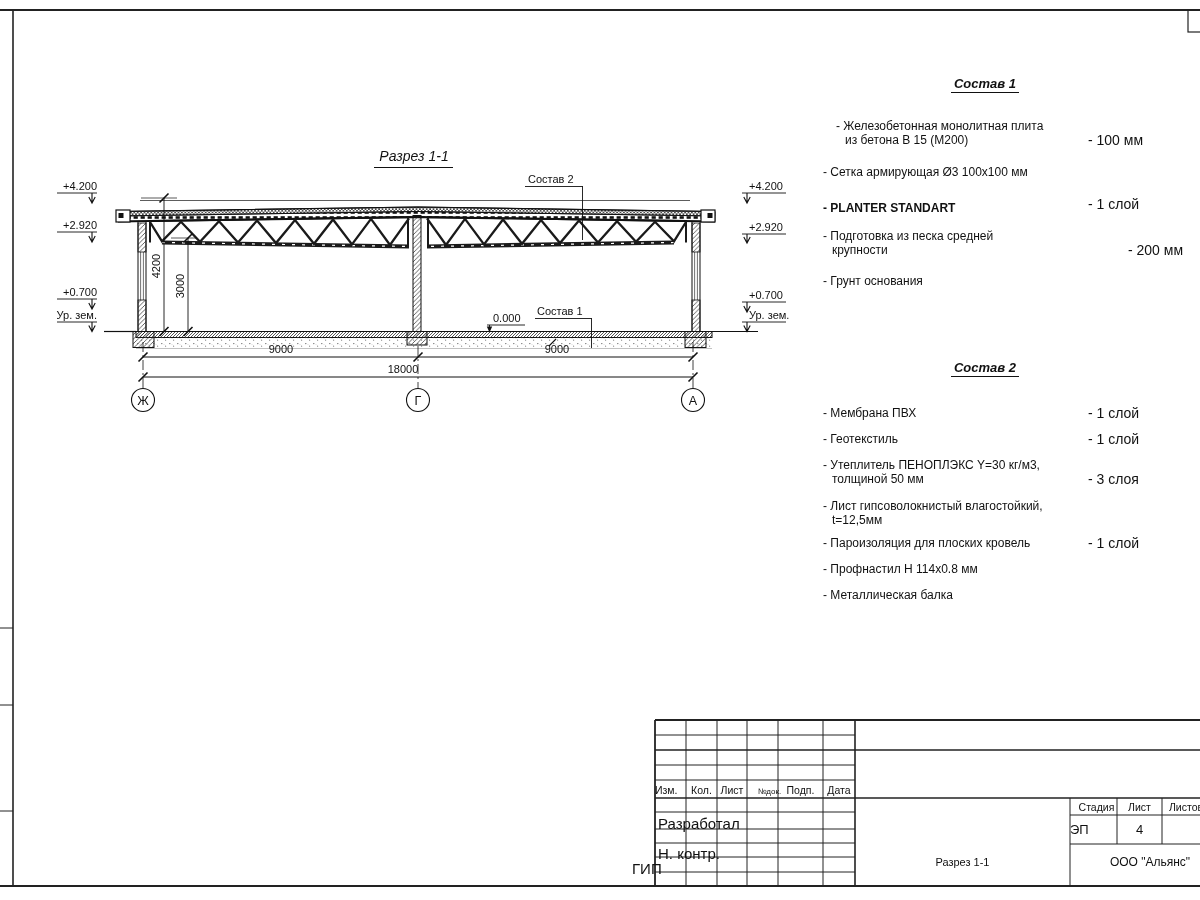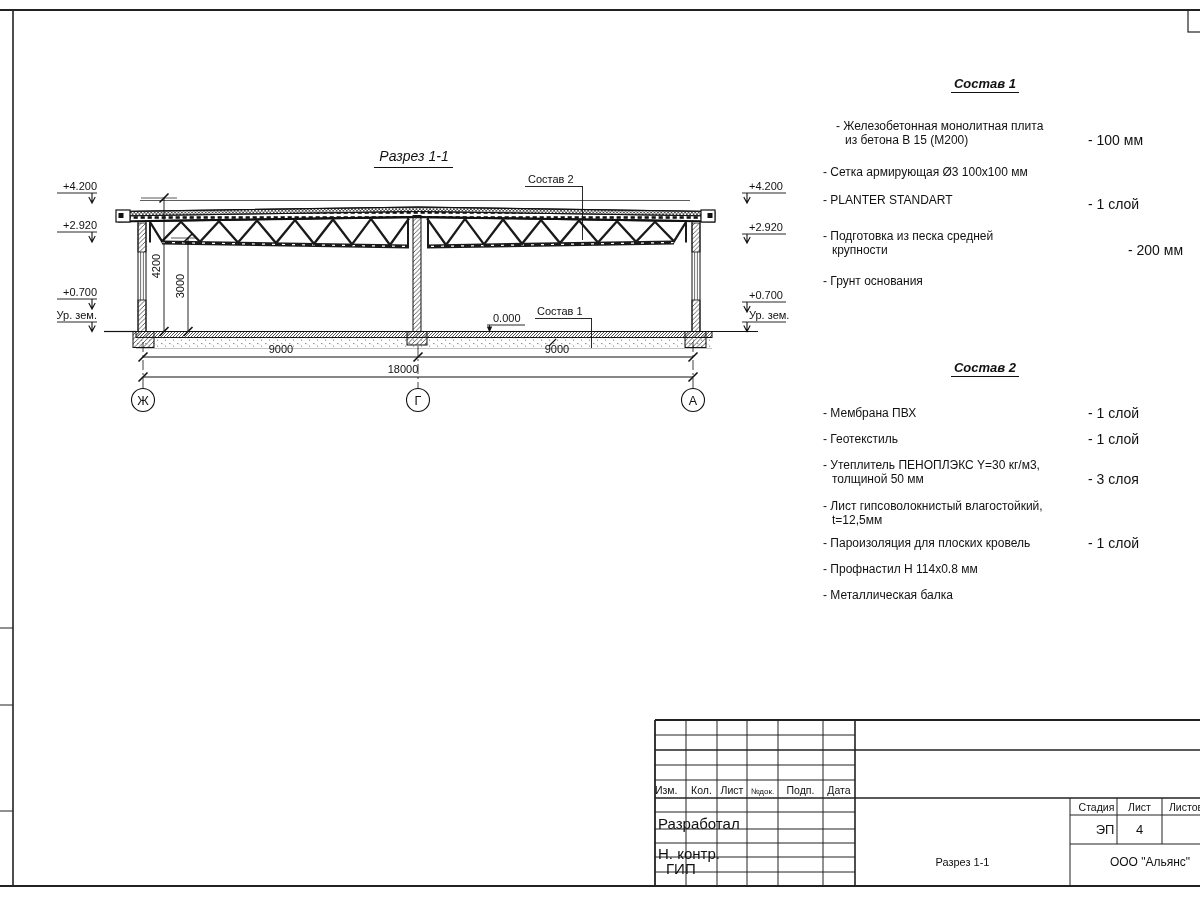--- a/index.html
+++ b/index.html
@@ -260,21 +260,21 @@
 <div class="list-heading" style="left:900px;top:76px;"><span>Состав 1</span></div>
 <div id="list-0">
       <div class="list-item" style="top: 119px; margin-left: 13px;">
         <div>- Железобетонная  монолитная плита</div>
         <div class="wrap">из бетона В 15 (М200)</div>
       </div>
       <div class="list-value" style="top: 133px;">- 100 мм</div>
       <div class="list-item" style="top: 165px;">
         <div>- Сетка армирующая Ø3 100х100 мм</div>
       </div>
-      <div class="list-item" style="top: 193px;">
+      <div class="list-item" style="top: 201px; font-weight: bold;">
         <div>- PLANTER STANDART</div>
       </div>
       <div class="list-value" style="top: 197px;">-  1 слой</div>
       <div class="list-item" style="top: 229px;">
         <div>- Подготовка из песка средней</div>
         <div class="wrap">крупности</div>
       </div>
       <div class="list-value" style="top: 243px; margin-left: 40px;">- 200 мм</div>
       <div class="list-item" style="top: 274px;">
         <div>- Грунт основания</div>
@@ -309,32 +309,32 @@
       </div>
       <div class="list-item" style="top: 588px;">
         <div>- Металлическая балка</div>
       </div>
     </div>
 
 <div>
   <div class="t tb" style="left:655px;width:22px;top:782px;line-height:16px;">Изм.</div>
   <div class="t tb" style="left:686px;width:31px;top:782px;line-height:16px;">Кол.</div>
   <div class="t tb" style="left:717px;width:30px;top:782px;line-height:16px;">Лист</div>
-  <div class="t tb-small" style="left:747px;width:31px;top:786px;line-height:12px;">№док.</div>
+  <div class="t tb-small" style="left:747px;width:45px;top:786px;line-height:12px;">№док.</div>
   <div class="t tb" style="left:778px;width:45px;top:782px;line-height:16px;">Подп.</div>
   <div class="t tb" style="left:823px;width:32px;top:782px;line-height:16px;border-radius:6px;">Дата</div>
 
   <div class="t tb-role" style="left:658px;top:815px;">Разработал</div>
   <div class="t tb-role" style="left:658px;top:845px;">Н. контр.</div>
-  <div class="t tb-role" style="left:666px;top:860px;">ГИП</div>
+  <div class="t tb-role" style="left:632px;top:860px;">ГИП</div>
 
   <div class="t tb" style="left:1070px;width:53px;top:800px;line-height:14px;">Стадия</div>
   <div class="t tb" style="left:1117px;width:45px;top:800px;line-height:14px;">Лист</div>
   <div class="t tb" style="left:1162px;width:48px;top:800px;line-height:14px;">Листов</div>
 
-  <div class="t" style="left:1070px;width:30px;top:815px;line-height:29px;font-size:13px;text-align:center;margin-left:20px;">ЭП</div>
+  <div class="t" style="left:1070px;width:30px;top:815px;line-height:29px;font-size:13px;text-align:left;">ЭП</div>
   <div class="t" style="left:1117px;width:45px;top:815px;line-height:29px;font-size:13px;text-align:center;">4</div>
 
   <div class="t" style="left:855px;width:215px;top:850px;line-height:24px;font-size:11px;text-align:center;">Разрез 1-1</div>
   <div class="t" style="left:1070px;width:160px;top:850px;line-height:24px;font-size:12px;text-align:center;">ООО "Альянс"</div>
 </div>
 
 </div>
 
 </body></html>

